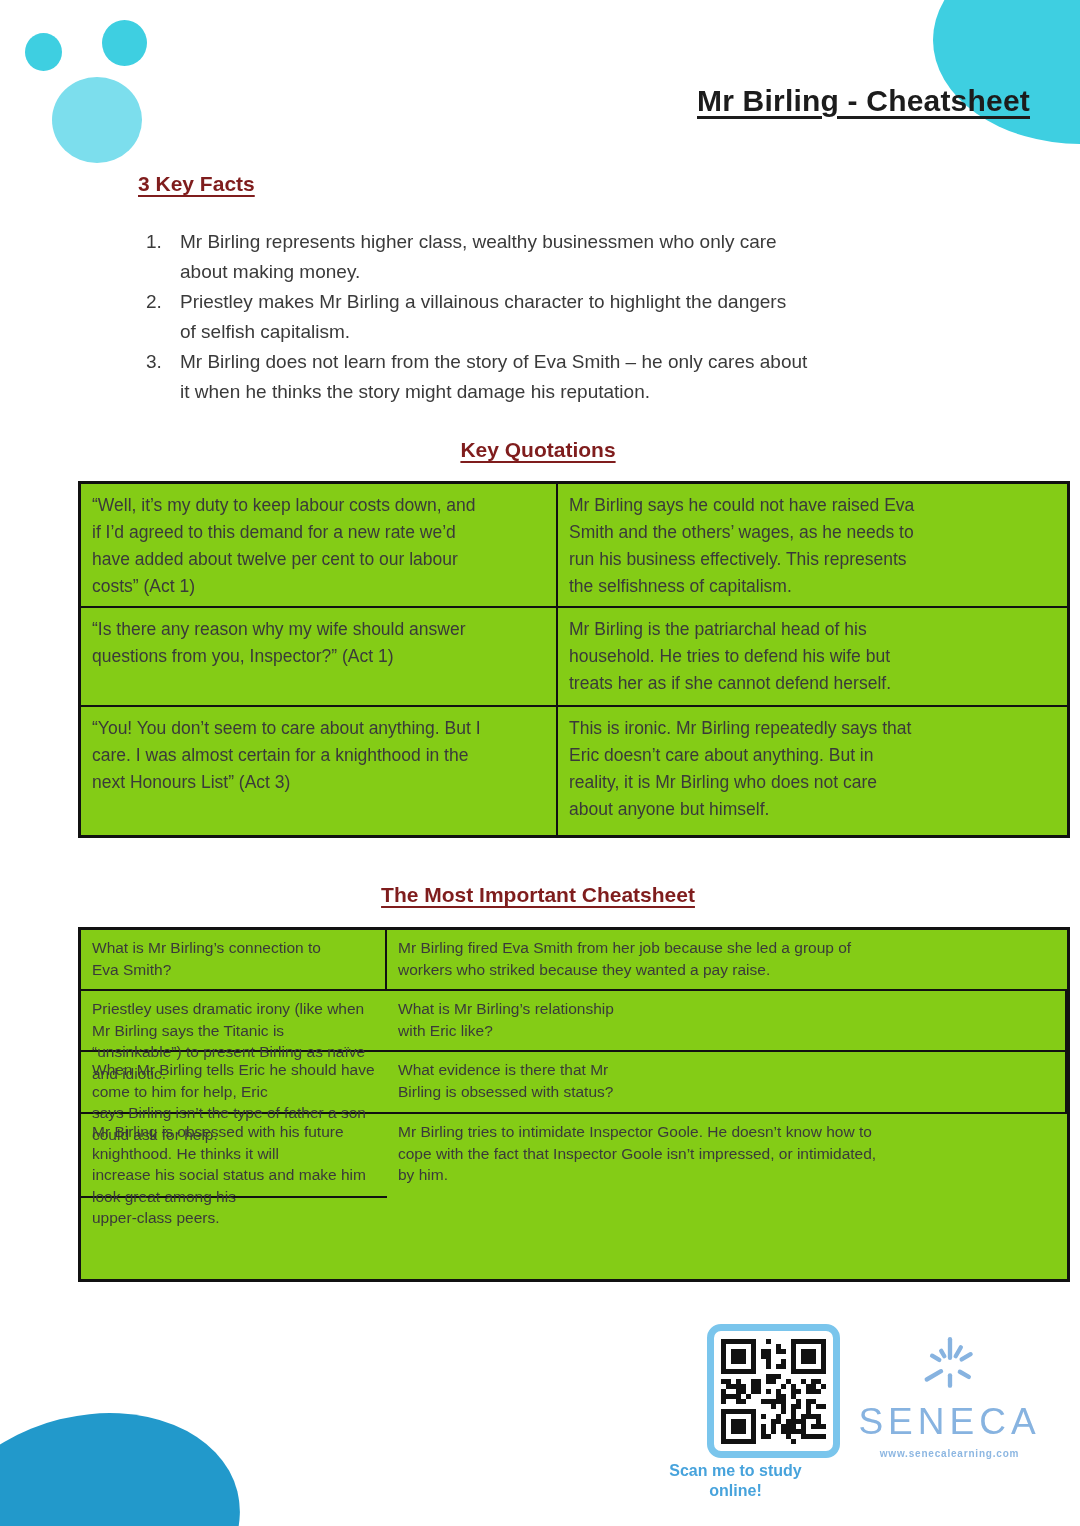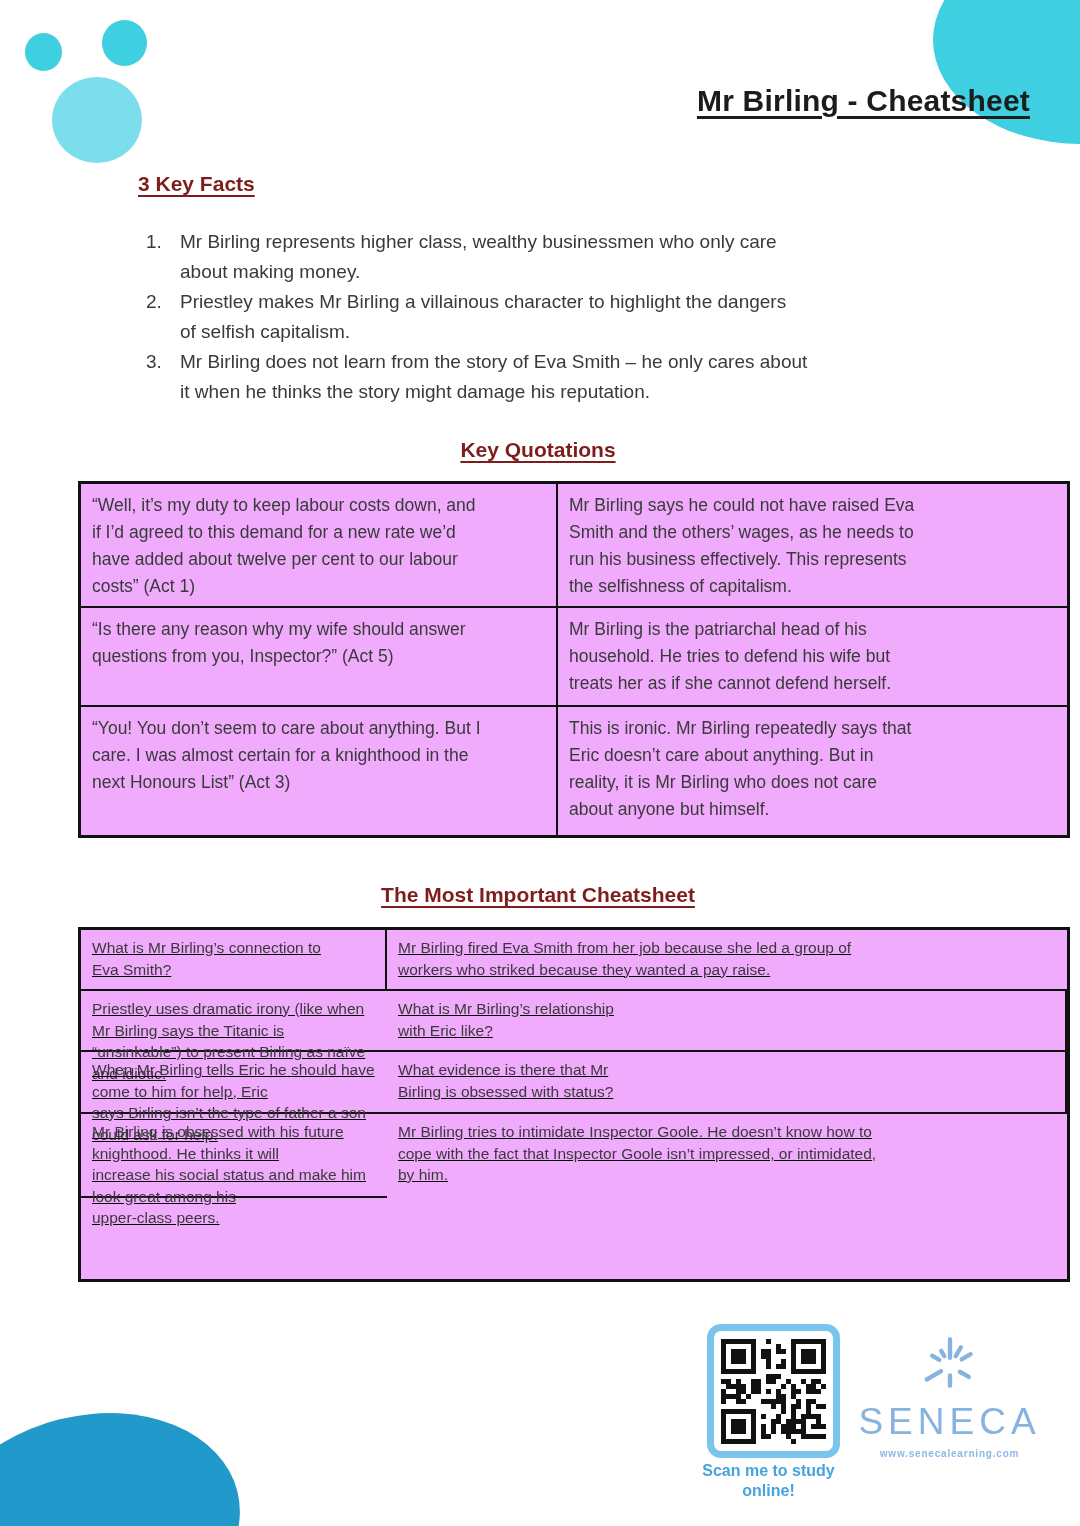--- a/index.html
+++ b/index.html
@@ -28,35 +28,35 @@
   .quot-heading{top:438px;}
   .qs-heading{top:883px;}
 
   .facts-list{position:absolute;left:146px;top:227px;width:830px;
     font-size:19px;line-height:30px;color:#3a3a3a;}
   .fact{display:flex;}
   .fact .num{width:34px;flex:none;}
   .fact .txt{white-space:pre-line;}
 
   .tbl{position:absolute;left:78px;width:992px;box-sizing:border-box;
-       border:3px solid #111;display:grid;background:#f0abfc;}
+       border:3px solid #111;display:grid;background:#84cc16;}
   .tbl .cell{box-sizing:border-box;color:#3a3a3a;white-space:pre-line;}
   .tbl .cell.cleft{border-right:2px solid #111;}
   .tbl .cell.rb{border-bottom:2px solid #111;}
   .quot-table{top:481px;height:357px;grid-template-columns:477px 1fr;
               grid-template-rows:124px 99px 1fr;}
   .quot-table .cell{font-size:17.5px;line-height:27px;padding:8px 11px;}
   .qs-table{top:927px;height:355px;grid-template-columns:306px 1fr;
-            grid-template-rows:61px 61px 62px 84px 1fr;text-decoration:underline;}
+            grid-template-rows:61px 61px 62px 84px 1fr;}
   .qs-table .cell{font-size:15.5px;line-height:21.5px;padding:7px 11px;}
 
   .qr-frame{position:absolute;left:707px;top:1324px;width:133px;height:134px;
     box-sizing:border-box;border:7px solid #7ac5ec;border-radius:14px;background:#fff;
     display:flex;align-items:center;justify-content:center;}
-  .qr-caption{position:absolute;left:676px;top:1461px;width:185px;text-align:center;
+  .qr-caption{position:absolute;left:643px;top:1461px;width:185px;text-align:center;
     font-weight:bold;font-size:16px;line-height:20px;color:#47a3dc;white-space:pre-line;}
 
   .seneca{position:absolute;left:847px;top:1333px;width:205px;text-align:center;}
   .seneca-name{font-size:37px;letter-spacing:5px;color:#87b3e0;margin-top:2px;}
   .seneca-url{font-size:10px;font-weight:bold;letter-spacing:.8px;color:#8db7e2;margin-top:5px;}
 </style>
 </head>
 <body>
 
 <div class="blob blob-c1"></div>
@@ -90,21 +90,21 @@
 <div class="tbl quot-table">
   <div class="cell cleft rb">“Well, it’s my duty to keep labour costs down, and
 if I’d agreed to this demand for a new rate we’d
 have added about twelve per cent to our labour
 costs” (Act 1)</div>
   <div class="cell rb">Mr Birling says he could not have raised Eva
 Smith and the others’ wages, as he needs to
 run his business effectively. This represents
 the selfishness of capitalism.</div>
   <div class="cell cleft rb">“Is there any reason why my wife should answer
-questions from you, Inspector?” (Act 5)</div>
+questions from you, Inspector?” (Act 1)</div>
   <div class="cell rb">Mr Birling is the patriarchal head of his
 household. He tries to defend his wife but
 treats her as if she cannot defend herself.</div>
   <div class="cell cleft">“You! You don’t seem to care about anything. But I
 care. I was almost certain for a knighthood in the
 next Honours List” (Act 3)</div>
   <div class="cell">This is ironic. Mr Birling repeatedly says that
 Eric doesn’t care about anything. But in
 reality, it is Mr Birling who does not care
 about anyone but himself.</div>

